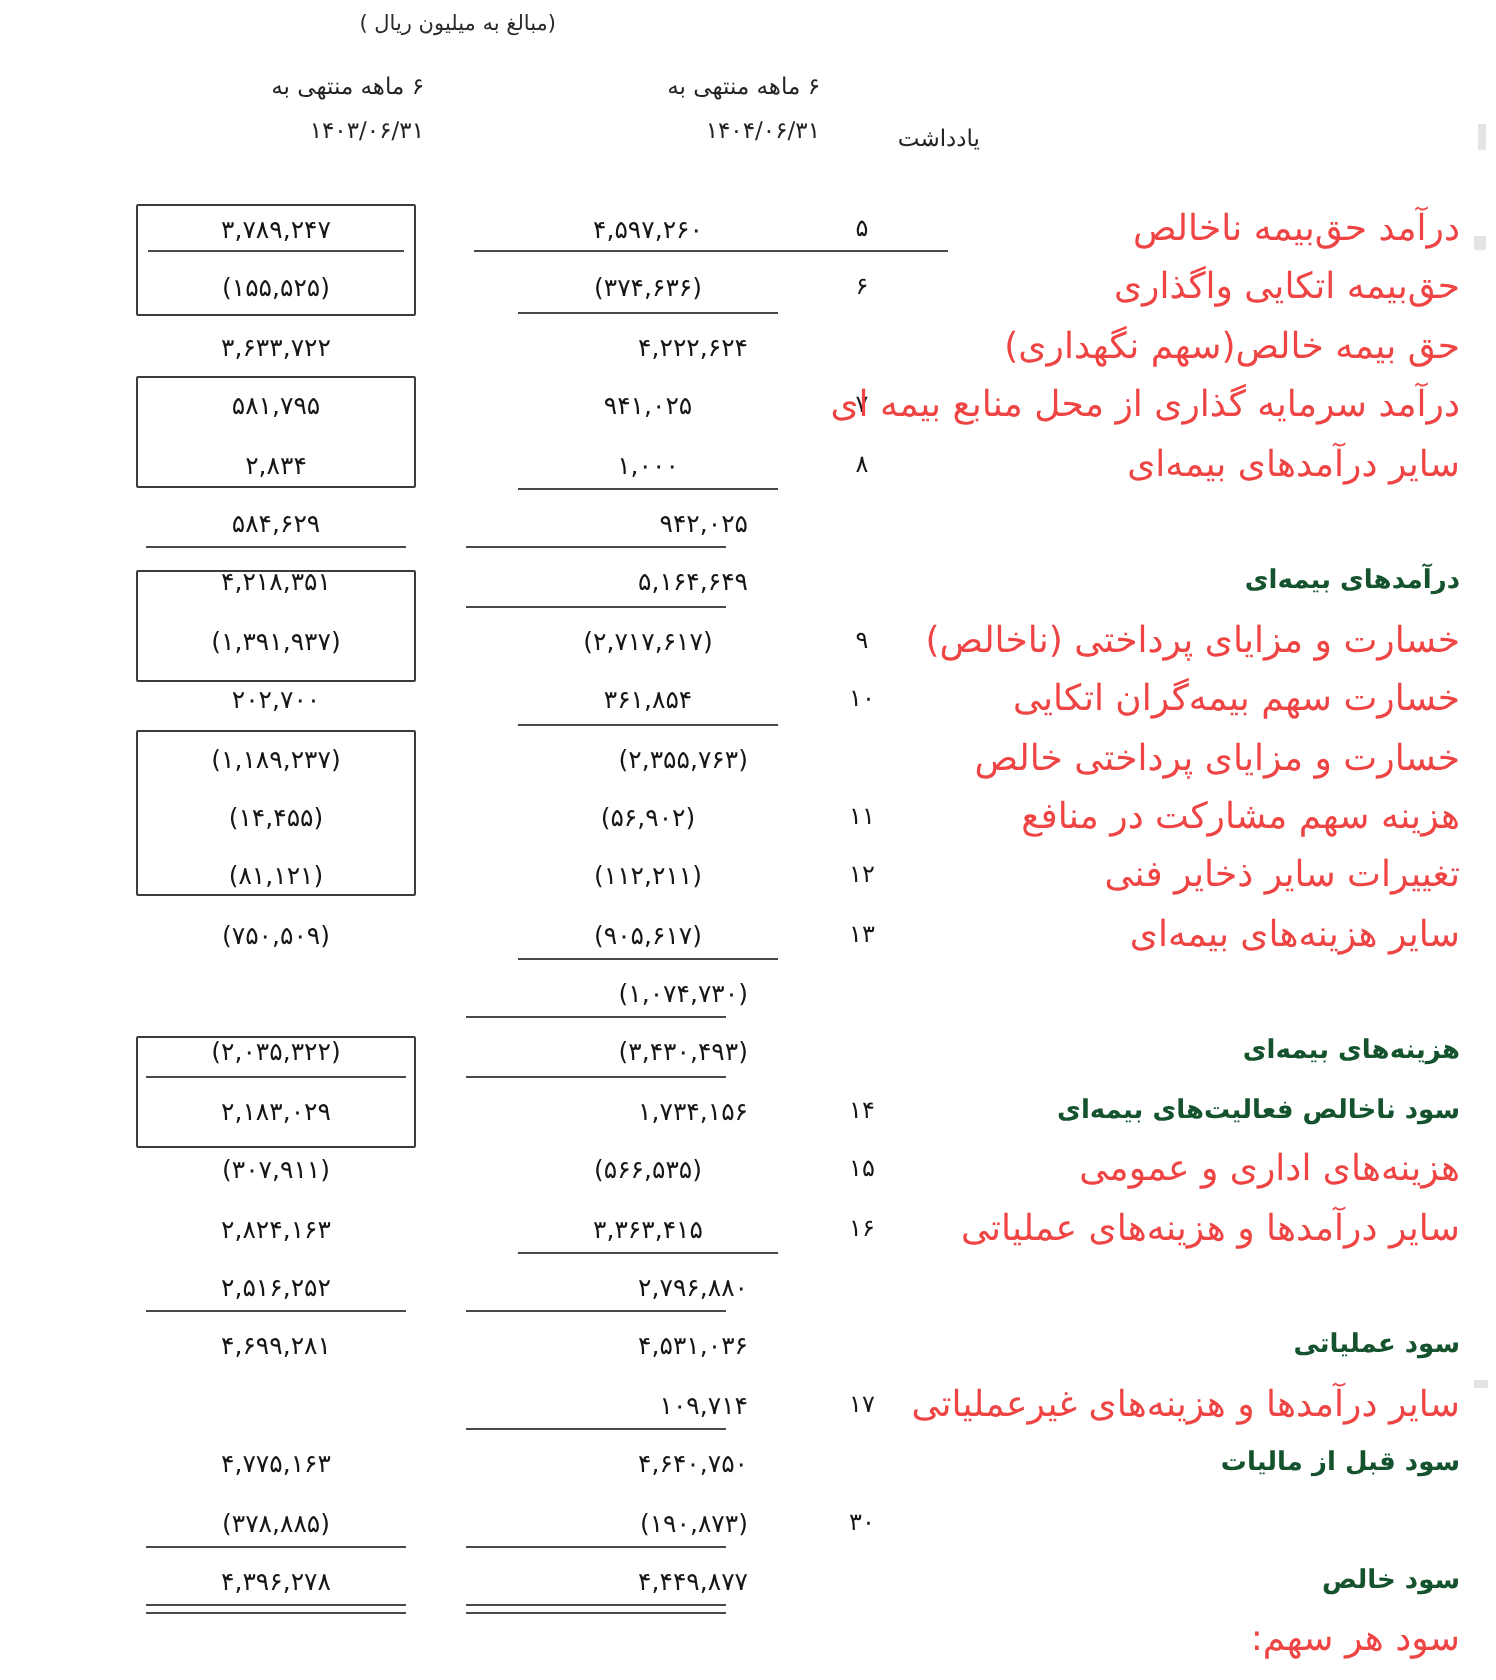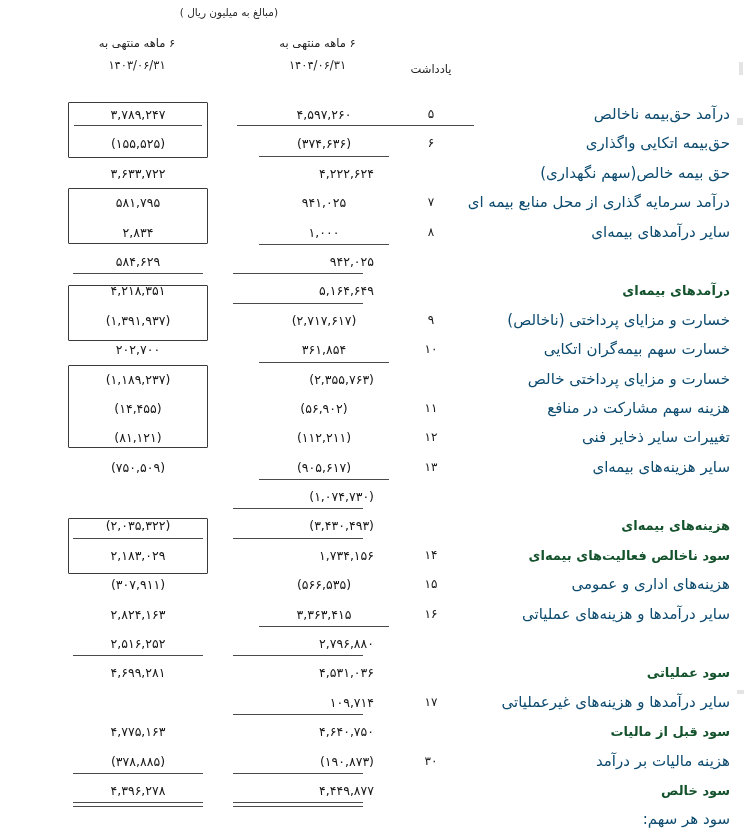--- a/index.html
+++ b/index.html
@@ -31,21 +31,21 @@
   }
 
   
   .head-band{
     position:absolute;
     top:32px; left:0; right:0;
     height:62px;
   }
   .colhead{
     position:absolute;
-    text-align:center;
+    text-align:right;
     font-size:11.5px;
     color:#242424;
     line-height:1.95;
   }
   .colhead .l1{display:block;white-space:nowrap;}
   .colhead .l2{display:block;white-space:nowrap;letter-spacing:0.3px;}
 
   .ch-prev{ left:62px;  width:150px; }
   .ch-cur { left:225px; width:185px; }
   .ch-note{ left:372px; width:118px; top:26px; }
@@ -87,24 +87,24 @@
   .c-cur { left:248px; width:152px; }
   .c-note{ left:388px; width:86px; font-size:12px; }
 
   
   .c-label{
     position:absolute;
     top:0;
     right:18px;
     height:29.4px;
     line-height:29.4px;
-    font-size:15px;
+    font-size:18px;
     text-align:right;
     white-space:nowrap;
-    color:#0c4a6e;
+    color:#ef4444;
   }
   .c-label.bold{
     font-weight:bold;
     font-size:13px;
     color:#14532d;
   }
 
   
   .u-single::after,
   .u-double::after{
@@ -315,21 +315,20 @@
         <div class="cell c-mid">۴,۶۴۰,۷۵۰</div>
         <div class="cell c-cur"></div>
         <div class="cell c-note"></div>
         <div class="c-label bold">سود قبل از مالیات</div>
       </div>
       <div class="row">
         <div class="cell c-prev u-single">(۳۷۸,۸۸۵)</div>
         <div class="cell c-mid u-single">(۱۹۰,۸۷۳)</div>
         <div class="cell c-cur"></div>
         <div class="cell c-note">۳۰</div>
-        <div class="c-label">هزینه مالیات بر درآمد</div>
       </div>
       <div class="row">
         <div class="cell c-prev u-double">۴,۳۹۶,۲۷۸</div>
         <div class="cell c-mid u-double">۴,۴۴۹,۸۷۷</div>
         <div class="cell c-cur"></div>
         <div class="cell c-note"></div>
         <div class="c-label bold">سود خالص</div>
       </div>
       <div class="row">
         <div class="cell c-prev"></div>

